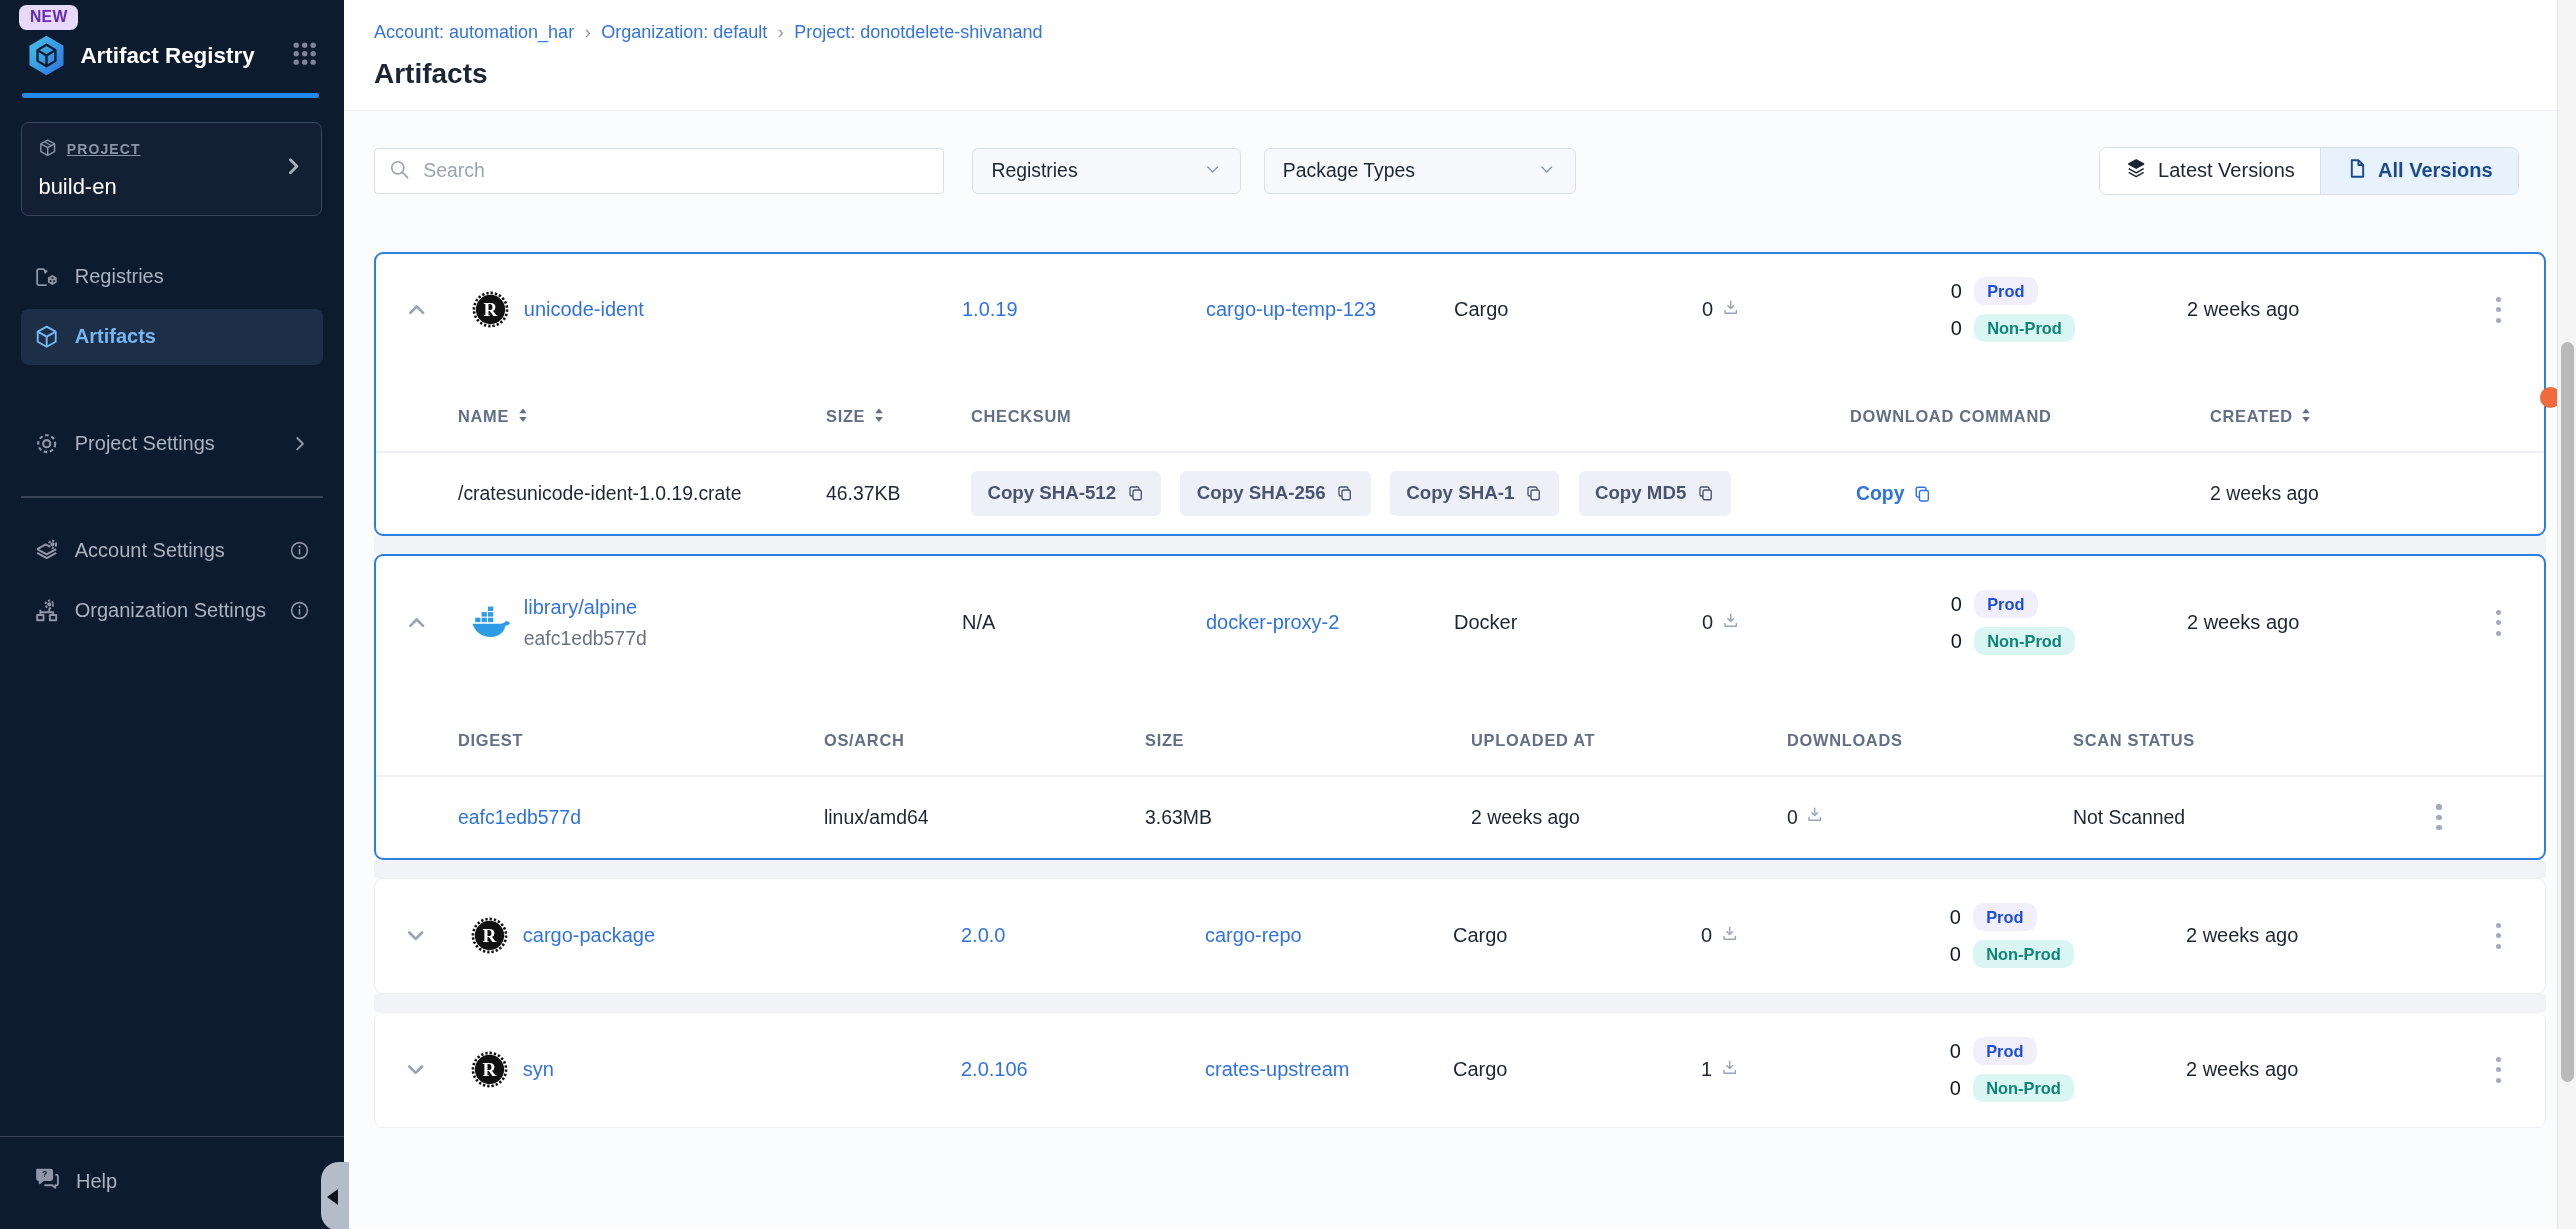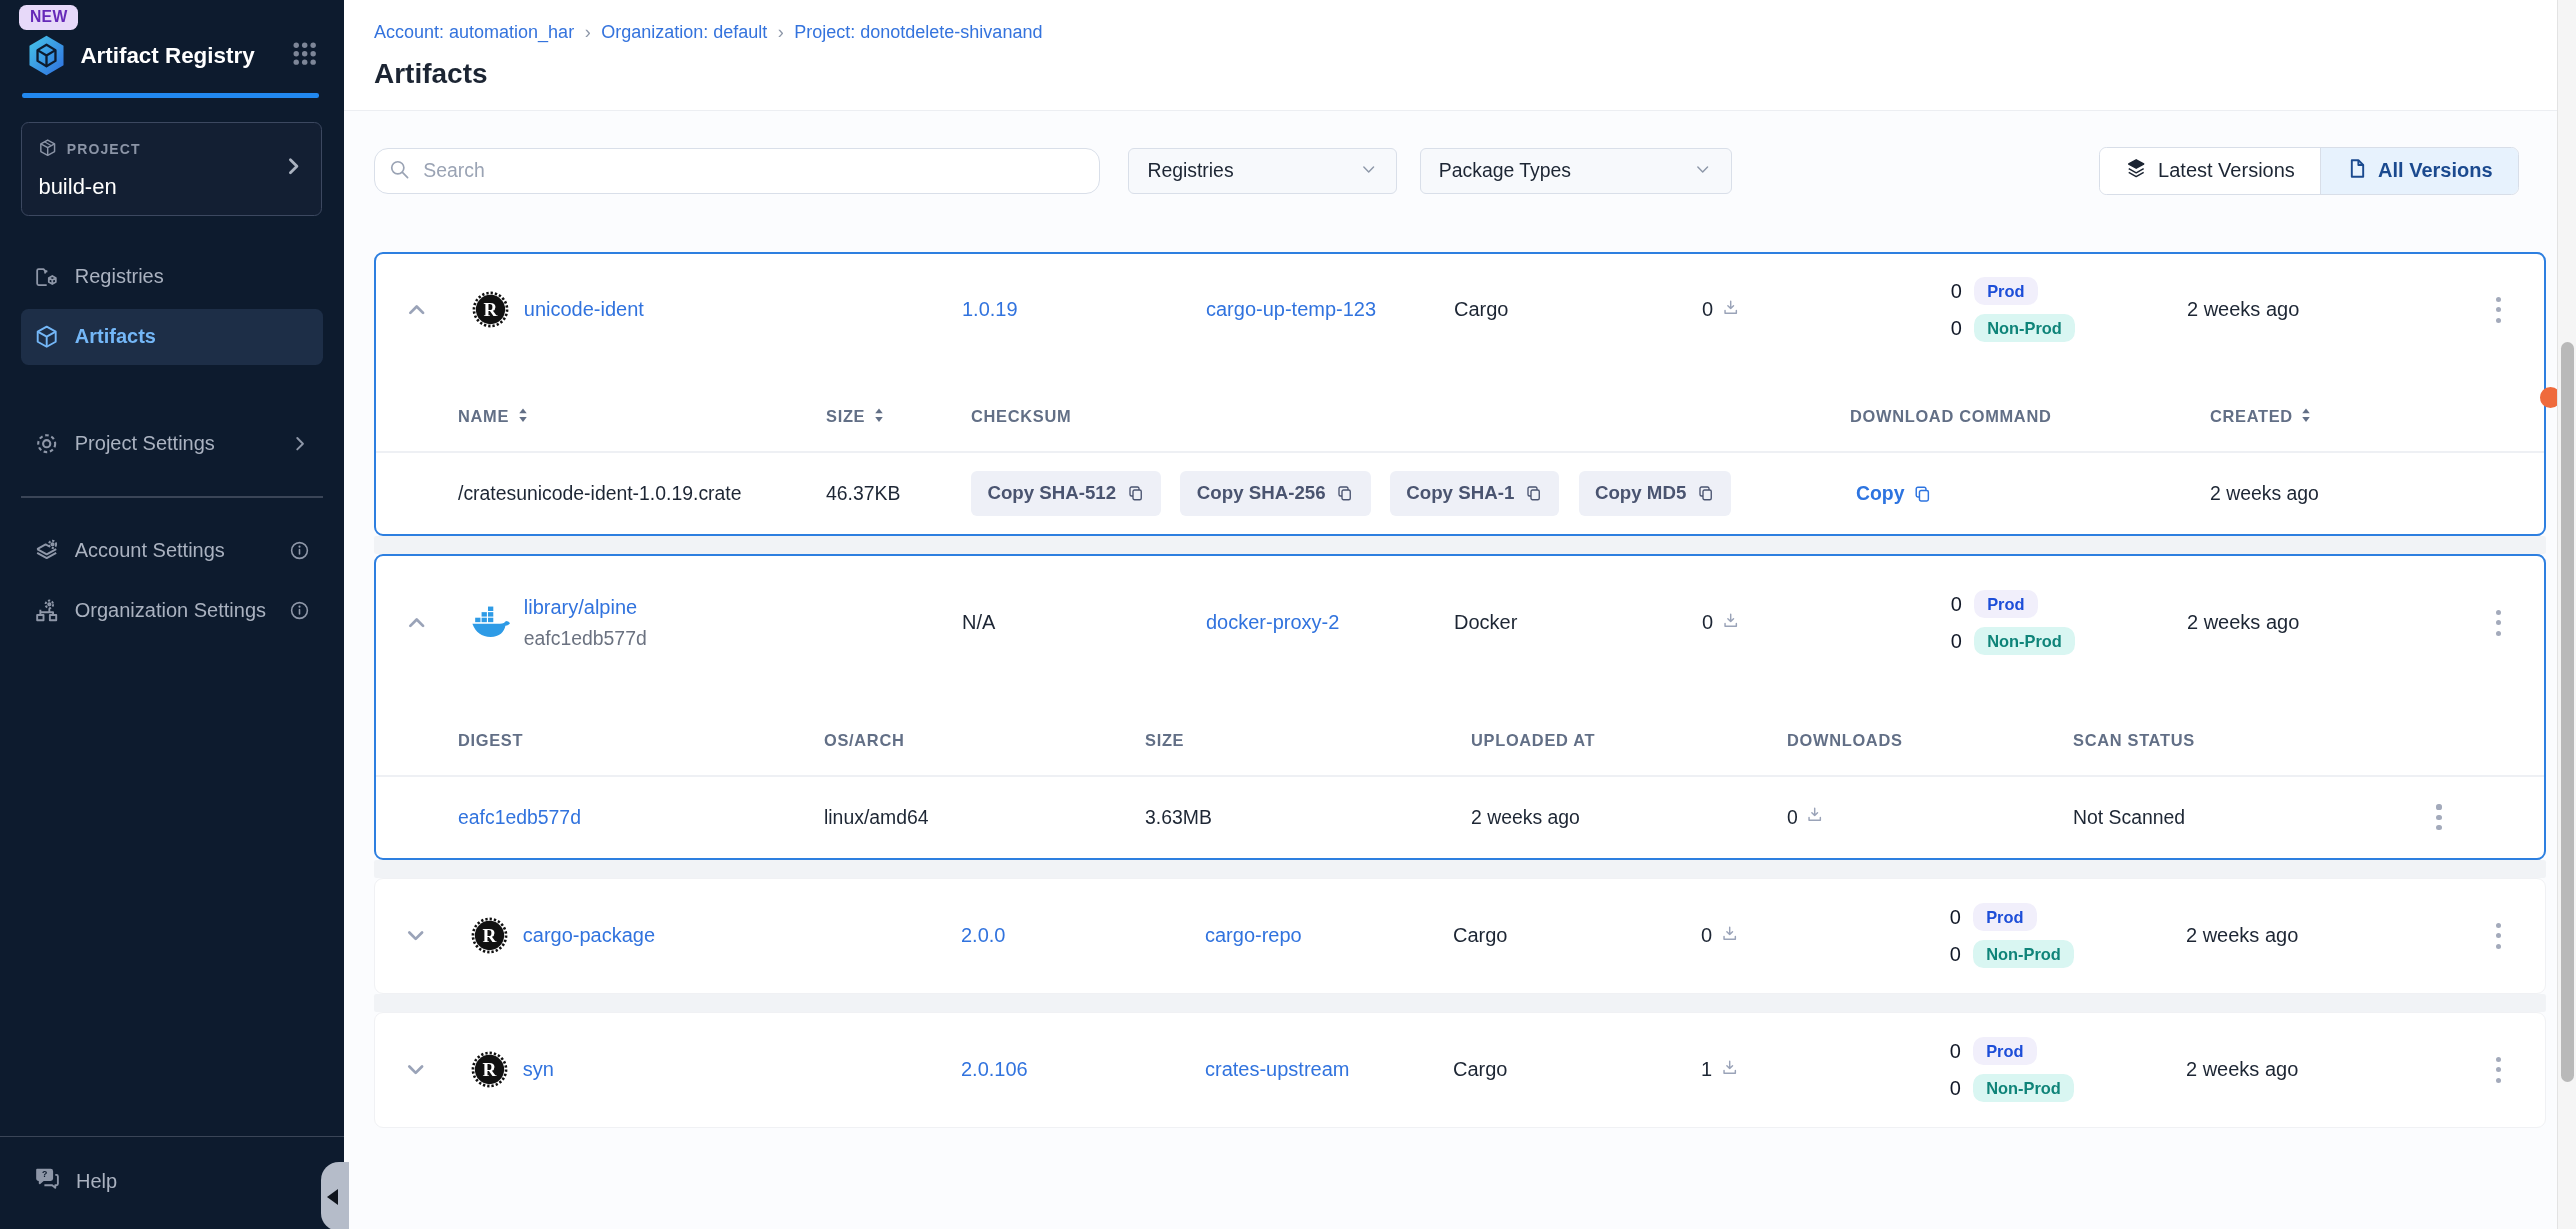--- a/index.html
+++ b/index.html
@@ -12,21 +12,21 @@
   .new-badge{position:absolute;top:4.5px;left:19.4px;background:#e7d9f9;color:#6629b8;
              font-weight:bold;font-size:15.7px;padding:3.7px 10.5px;border-radius:7.5px;letter-spacing:0.4px;}
   .brand-row{display:flex;align-items:center;padding:34px 27px 0 25.4px;gap:12px;}
   .brand-logo{width:43px;height:43px;flex:none;}
   .app-title{color:#fff;font-weight:bold;font-size:22.4px;flex:1;}
   .grid-icon{color:#7d8698;flex:none;}
   .brand-underline{height:4.5px;background:#2188ef;margin:16.4px 25.4px 0 22.4px;border-radius:2.2px;}
   .project-card{margin:24px 22.4px 0 21px;background:#131f33;border:1.5px solid #3c4860;border-radius:7.5px;
                 padding:15px 16.4px;display:flex;align-items:center;cursor:pointer;}
   .project-card .pc-text{flex:1;min-width:0;}
-  .pc-label-row{display:flex;align-items:center;gap:9px;color:#8b94a6;font-size:14px;font-weight:bold;letter-spacing:1.1px;}
+  .pc-label-row{display:flex;align-items:center;gap:9px;color:#8b94a6;font-size:14px;font-weight:bold;letter-spacing:1.1px;text-decoration:underline;}
   .pc-name{color:#fff;font-size:22px;margin-top:14px;}
   .pc-chevron{color:#aab2c0;font-size:25.4px;font-weight:bold;}
   .nav{margin-top:33px;}
   .nav-item{display:flex;align-items:center;gap:15px;margin:4.5px 21px;padding:15px 13.4px;border-radius:7.5px;
             font-size:20px;color:#aab2c0;cursor:pointer;}
   .nav-item .ni-icon{width:25.4px;height:25.4px;flex:none;color:#8e97a8;display:flex;align-items:center;justify-content:center;}
   .nav-item.active{background:#1d2e47;color:#74b7f7;font-weight:bold;}
   .nav-item.active .ni-icon{color:#74b7f7;}
   .nav-item .ni-label{flex:1;}
   .nav-item .ni-end{color:#8e97a8;display:flex;align-items:center;}
@@ -42,21 +42,21 @@
 
   
   .main{flex:1;position:relative;min-width:0;background:#fbfcfe;}
   .topbar{background:#fff;padding:22.4px 30px 19.4px 30px;border-bottom:0.7px solid #eceef2;}
   .breadcrumb{display:flex;align-items:center;gap:10.5px;font-size:18px;}
   .crumb{color:#3473dd;cursor:pointer;text-decoration:none;}
   .crumb-sep{color:#8d97a8;font-size:18px;}
   .page-title{font-size:28px;font-weight:bold;color:#1c2533;margin-top:15px;}
 
   .filters{display:flex;align-items:center;padding:36px 30px 0 30px;gap:22.4px;}
-  .search-box{width:726px;height:46px;background:#fff;border:1.5px solid #d9dfe9;border-radius:14px;
+  .search-box{width:570px;height:46px;background:#fff;border:1.5px solid #d9dfe9;border-radius:4px;
               display:flex;align-items:center;padding:0 13.4px;gap:10.5px;}
   .search-box input{border:none;outline:none;flex:1;font-size:19.4px;color:#1d2634;background:transparent;
                     font-family:"Liberation Sans","DejaVu Sans",sans-serif;}
   .search-box input::placeholder{color:#9aa3b4;}
   .select{height:46px;background:#f7f9fc;border:1.5px solid #d9dfe9;border-radius:6px;display:flex;
           align-items:center;justify-content:space-between;padding:0 18px;font-size:19.4px;color:#1c2533;cursor:pointer;}
   .select.registries{width:269px;margin-left:6px;}
   .select.packages{width:312px;}
   .select .chev{color:#8d97a8;}
   .filters .spacer{flex:1;}

